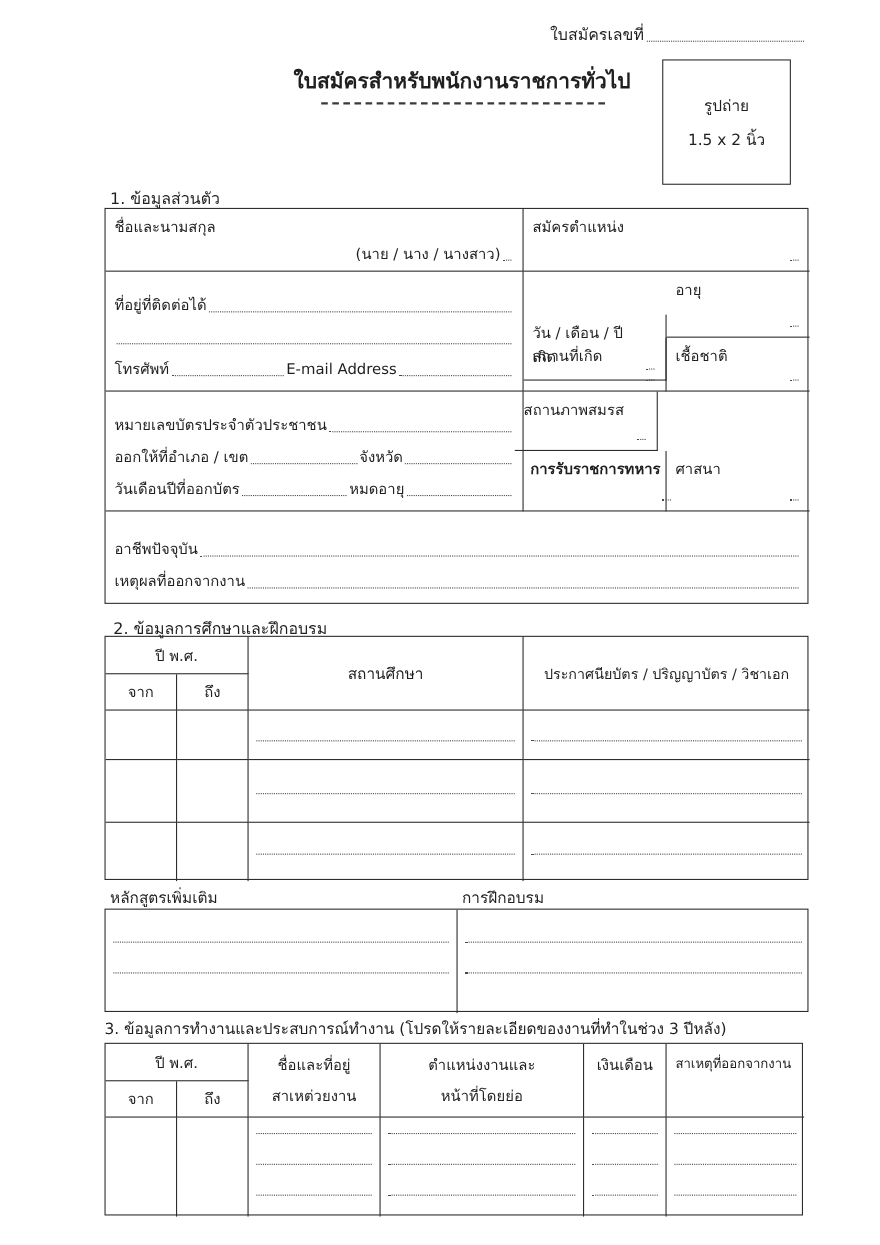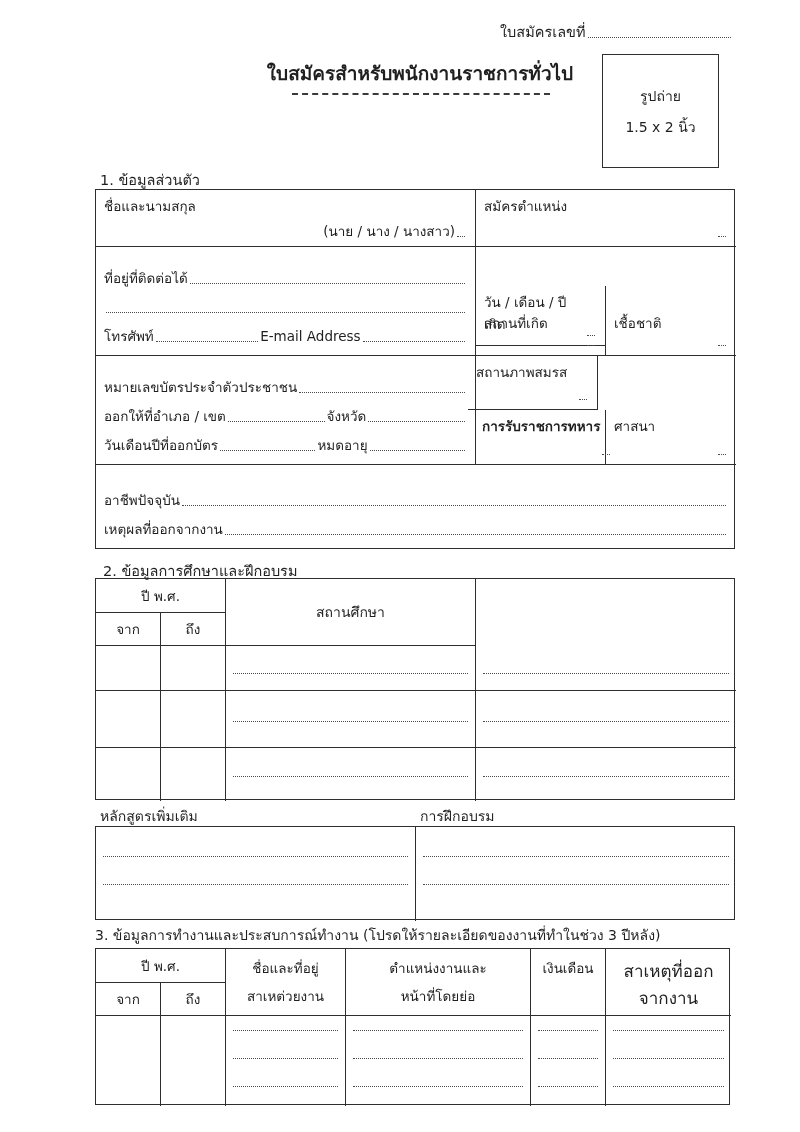--- a/index.html
+++ b/index.html
@@ -73,20 +73,26 @@
         <span class="dots"></span>
       </div>
     </div>
 
     <div class="cell br bb colcell" style="left:380px;top:57px;width:130px;height:60px;margin-top:39px;">
       <span>วัน / เดือน / ปีเกิด</span>
       <div class="line">
           <span class="dots"></span>
         </div>
     </div>
+    <div class="cell bb colcell" style="left:510px;top:57px;width:130px;height:60px;">
+      <span>อายุ</span>
+      <div class="line">
+          <span class="dots"></span>
+        </div>
+    </div>
 
     <div class="cell br bb colcell" style="left:380px;top:117px;width:130px;height:49px;">
       <span>สถานที่เกิด</span>
       <div class="line">
           <span class="dots"></span>
         </div>
     </div>
     <div class="cell bb colcell" style="left:510px;top:117px;width:130px;height:49px;">
       <span>เชื้อชาติ</span>
       <div class="line">
@@ -146,20 +152,21 @@
   </div>
 
   <div class="abs lab-sm" style="left:103px;top:559px;font-size:14.5px;">2. ข้อมูลการศึกษาและฝึกอบรม</div>
 
   <div class="tbl" style="left:95px;top:578px;width:640px;height:222px;">
 
     <div class="cell br bb ctr" style="left:0;top:0;width:130px;height:34px;">ปี พ.ศ.</div>
     <div class="cell br bb ctr" style="left:0;top:34px;width:65px;height:33px;">จาก</div>
     <div class="cell br bb ctr" style="left:65px;top:34px;width:65px;height:33px;">ถึง</div>
     <div class="cell br bb ctr" style="left:130px;top:0;width:250px;height:67px;font-size:14px;">สถานศึกษา</div>
+    <div class="cell bb ctr" style="left:380px;top:0;width:260px;height:67px;font-size:13px;">ประกาศนียบัตร / ปริญญาบัตร / วิชาเอก</div>
 
     <div class="cell br bb" style="left:0;top:67px;width:65px;height:45px;"></div>
     <div class="cell br bb" style="left:65px;top:67px;width:65px;height:45px;"></div>
     <div class="cell br bb" style="left:130px;top:67px;width:250px;height:45px;">
         <span class="dotline" style="top:27px;"></span>
       </div>
     <div class="cell bb" style="left:380px;top:67px;width:260px;height:45px;">
         <span class="dotline" style="top:27px;"></span>
       </div>
 
@@ -205,21 +212,21 @@
     <div class="cell br bb ctr" style="left:65px;top:34px;width:65px;height:33px;">ถึง</div>
     <div class="cell br bb hd2" style="left:130px;top:0;width:120px;height:67px;font-size:13.5px;">
       <span>ชื่อและที่อยู่</span>
       <span>สาเหต่วยงาน</span>
     </div>
     <div class="cell br bb hd2" style="left:250px;top:0;width:185px;height:67px;font-size:13.5px;">
       <span>ตำแหน่งงานและ</span>
       <span>หน้าที่โดยย่อ</span>
     </div>
     <div class="cell br bb" style="left:435px;top:0;width:75px;height:67px;text-align:center;padding-top:8px;font-size:13.5px;">เงินเดือน</div>
-    <div class="cell bb" style="left:510px;top:0;width:125px;height:67px;text-align:center;padding-top:8px;font-size:17px;">สาเหตุที่ออกจากงาน</div>
+    <div class="cell bb" style="left:510px;top:0;width:125px;height:67px;text-align:left;padding-top:8px;font-size:12px;">สาเหตุที่ออกจากงาน</div>
 
     <div class="cell br" style="left:0;top:67px;width:65px;height:90px;"></div>
     <div class="cell br" style="left:65px;top:67px;width:65px;height:90px;"></div>
     <div class="cell br" style="left:130px;top:67px;width:120px;height:90px;">
       <span class="dotline" style="top:14px;"></span>
       <span class="dotline" style="top:42px;"></span>
       <span class="dotline" style="top:70px;"></span>
     </div>
     <div class="cell br" style="left:250px;top:67px;width:185px;height:90px;">
       <span class="dotline" style="top:14px;"></span>

